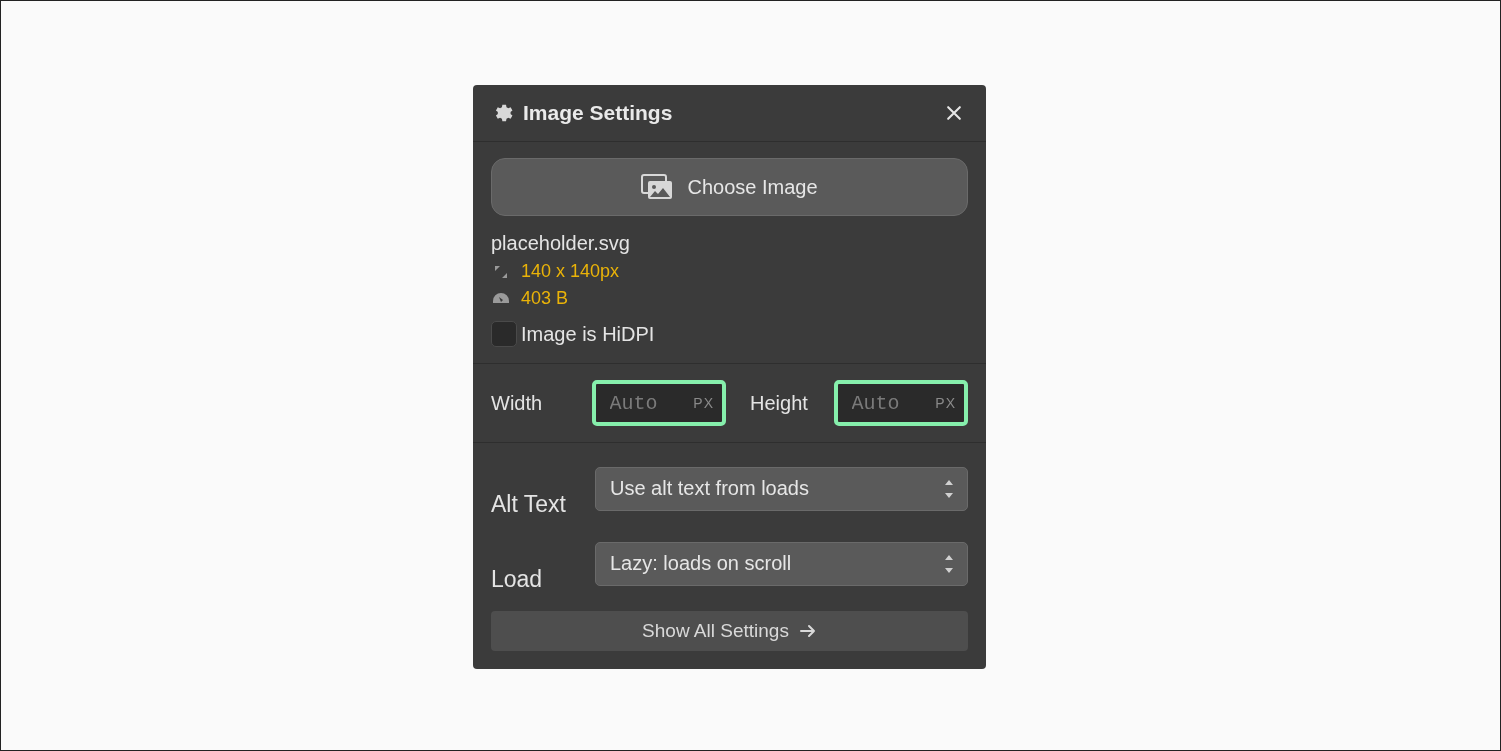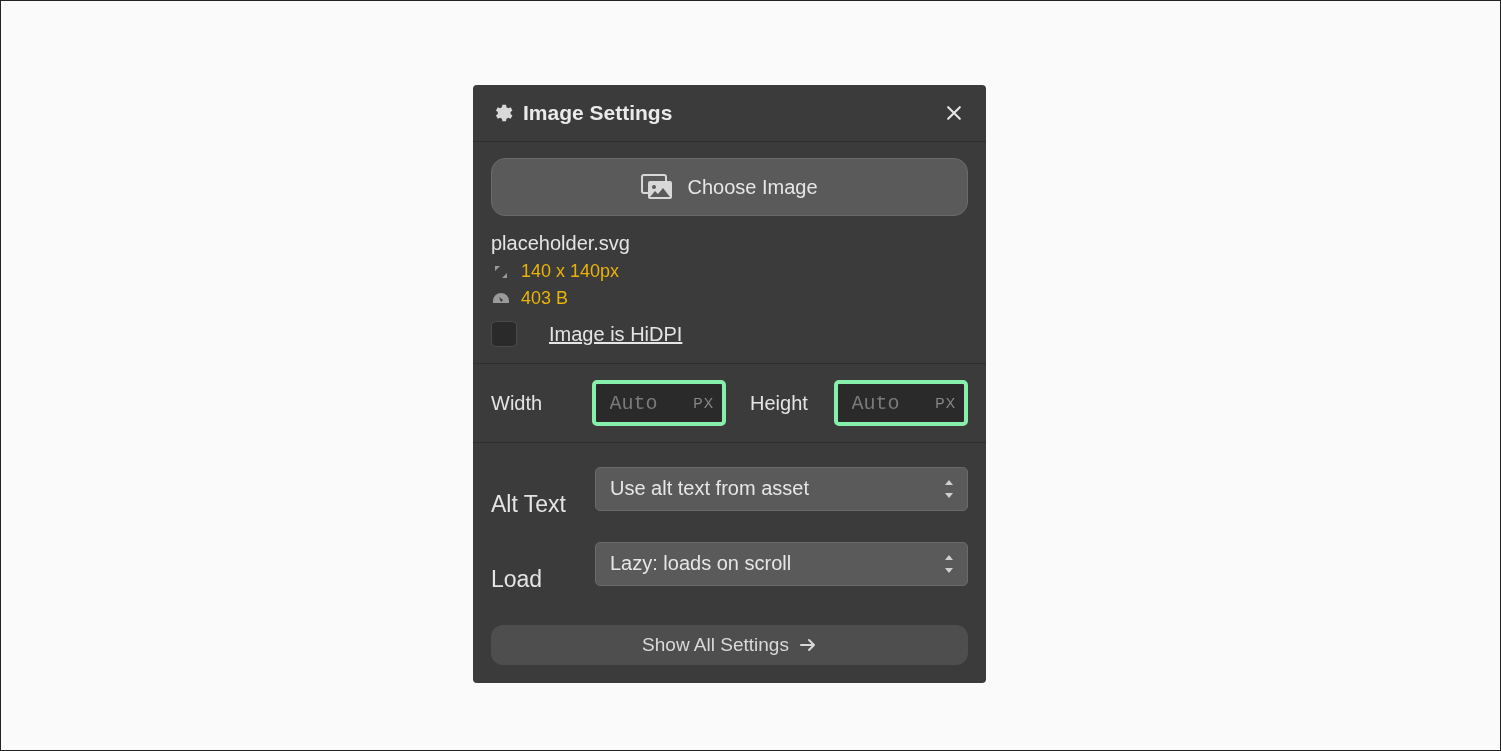--- a/index.html
+++ b/index.html
@@ -69,23 +69,22 @@
     align-items: center;
     gap: 10px;
     color: #eab308;
     font-size: 18px;
     margin-top: 6px;
   }
   .meta-row .mi { width: 20px; display:flex; justify-content:center; }
   .hidpi-row {
     display: flex;
     align-items: center;
-    gap: 32px;
+    gap: 4px;
     margin-top: 12px;
-    text-decoration: underline;
   }
   .checkbox {
     width: 26px; height: 26px;
     background: #2a2a2a;
     border: 1px solid #4a4a4a;
     border-radius: 5px;
     cursor: pointer;
   }
   .hidpi-label { font-size: 20px; color: #e4e4e4; }
   .dims-row {
@@ -144,29 +143,29 @@
   .select .sel-caret {
     position: absolute;
     right: 12px; top: 50%;
     transform: translateY(-50%);
     color: #d0d0d0;
   }
   .show-all {
     width: 100%;
     height: 40px;
     background: #4e4e4e;
-    border-radius: 12px;
+    border-radius: 4px;
     display: flex;
     align-items: center;
     justify-content: center;
     gap: 10px;
     color: #d9d9d9;
     font-size: 19px;
     cursor: pointer;
-    margin-top: 32px;
+    margin-top: 18px;
   }
   svg { display: block; }
 </style>
 </head>
 <body>
 
 <div class="panel">
 
   <div class="panel-header">
     <span>
@@ -235,21 +234,21 @@
         <input class="dim-input" placeholder="Auto" value="" style="">
         <span class="dim-unit">PX</span>
       </div>
     </div>
   </div>
 
   <div class="section last">
     <div class="field-row">
       <span class="field-label">Alt Text</span>
       <div class="select">
-        <span>Use alt text from asset</span>
+        <span>Use alt text from loads</span>
         <span class="sel-caret">
           <svg width="12" height="18" viewBox="0 0 12 18" fill="#d0d0d0">
             <path d="M6 0l4 5H2l4-5zm0 18l-4-5h8l-4 5z"></path>
           </svg>
         </span>
       </div>
     </div>
 
     <div class="field-row">
       <span class="field-label">Load</span>

